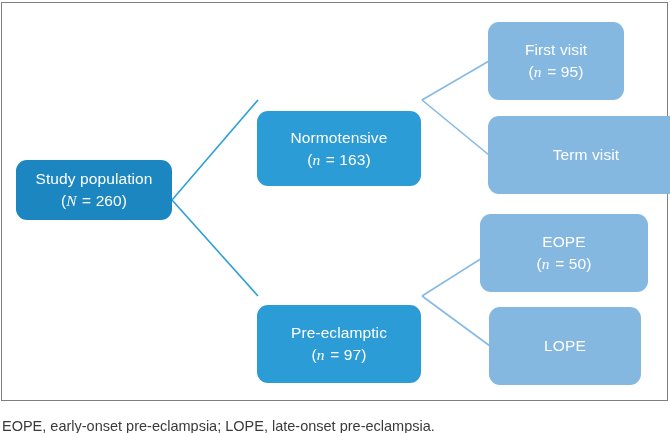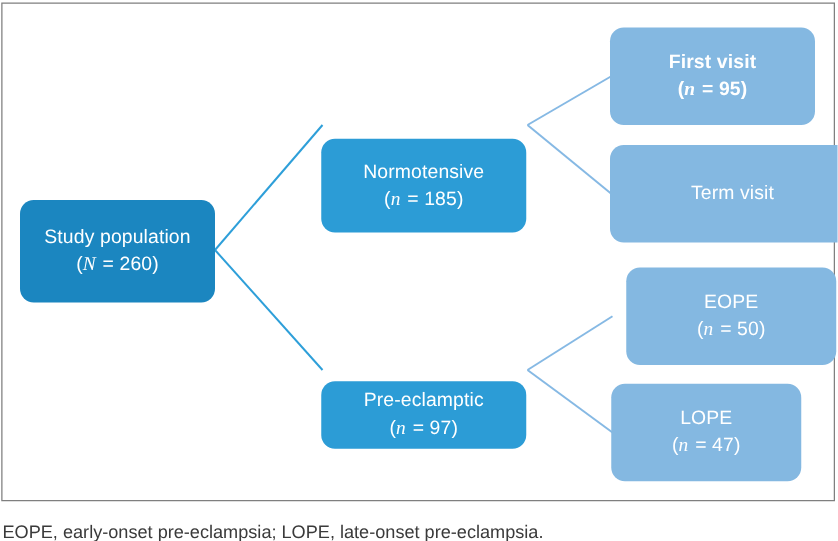--- a/index.html
+++ b/index.html
@@ -50,26 +50,26 @@
     letter-spacing:.1px;
   }
   .node.root{background:var(--root-box);}
   .node.mid{background:var(--mid-box);margin-top:48px;}
   .node.leaf{background:var(--leaf-box);}
   .node .stat em{
     font-style:italic;
     font-family:"Liberation Serif","DejaVu Serif",serif;
     padding-right:1px;
   }
-  #n-root{left:16px;top:160px;width:156px;height:82px;}
+  #n-root{left:16px;top:160px;width:156px;height:60px;}
   #n-normo{left:257px;top:63px;width:164px;height:75px;}
-  #n-pre{left:257px;top:257px;width:164px;height:54px;}
-  #n-first{left:488px;top:22px;width:164px;height:78px;font-weight:bold;}
+  #n-pre{left:257px;top:257px;width:164px;height:78px;}
+  #n-first{left:488px;top:22px;width:136px;height:78px;}
   #n-term{left:488px;top:116px;width:196px;height:78px;}
-  #n-eope{left:501px;top:214px;width:168px;height:78px;}
+  #n-eope{left:480px;top:214px;width:168px;height:78px;}
   #n-lope{left:489px;top:307px;width:152px;height:78px;}
   .caption{
     position:absolute;
     left:2px;top:406px;
     width:660px;
     font-size:14.5px;
     color:var(--caption-text);
     z-index:2;
     margin-top:12px;
   }
@@ -88,21 +88,21 @@
   <line class="edge-right" x1="422" y1="296" x2="490" y2="346"></line>
 </svg>
 
 <div id="n-root" class="node root">
   <div class="label">Study population</div>
   <div class="stat"><span>(</span><em>N</em><span> = </span><span>260</span><span>)</span></div>
 </div>
 
 <div id="n-normo" class="node mid">
   <div class="label">Normotensive</div>
-  <div class="stat"><span>(</span><em>n</em><span> = </span><span>185</span><span>)</span></div>
+  <div class="stat"><span>(</span><em>n</em><span> = </span><span>163</span><span>)</span></div>
 </div>
 
 <div id="n-pre" class="node mid">
   <div class="label">Pre-eclamptic</div>
   <div class="stat"><span>(</span><em>n</em><span> = </span><span>97</span><span>)</span></div>
 </div>
 
 <div id="n-first" class="node leaf">
   <div class="label">First visit</div>
   <div class="stat"><span>(</span><em>n</em><span> = </span><span>95</span><span>)</span></div>
@@ -112,16 +112,15 @@
   <div class="label">Term visit</div>
 </div>
 
 <div id="n-eope" class="node leaf">
   <div class="label">EOPE</div>
   <div class="stat"><span>(</span><em>n</em><span> = </span><span>50</span><span>)</span></div>
 </div>
 
 <div id="n-lope" class="node leaf">
   <div class="label">LOPE</div>
-  <div class="stat"><span>(</span><em>n</em><span> = </span><span>47</span><span>)</span></div>
 </div>
 
 <div class="caption">EOPE, early-onset pre-eclampsia; LOPE, late-onset pre-eclampsia.</div>
 
 </body></html>

